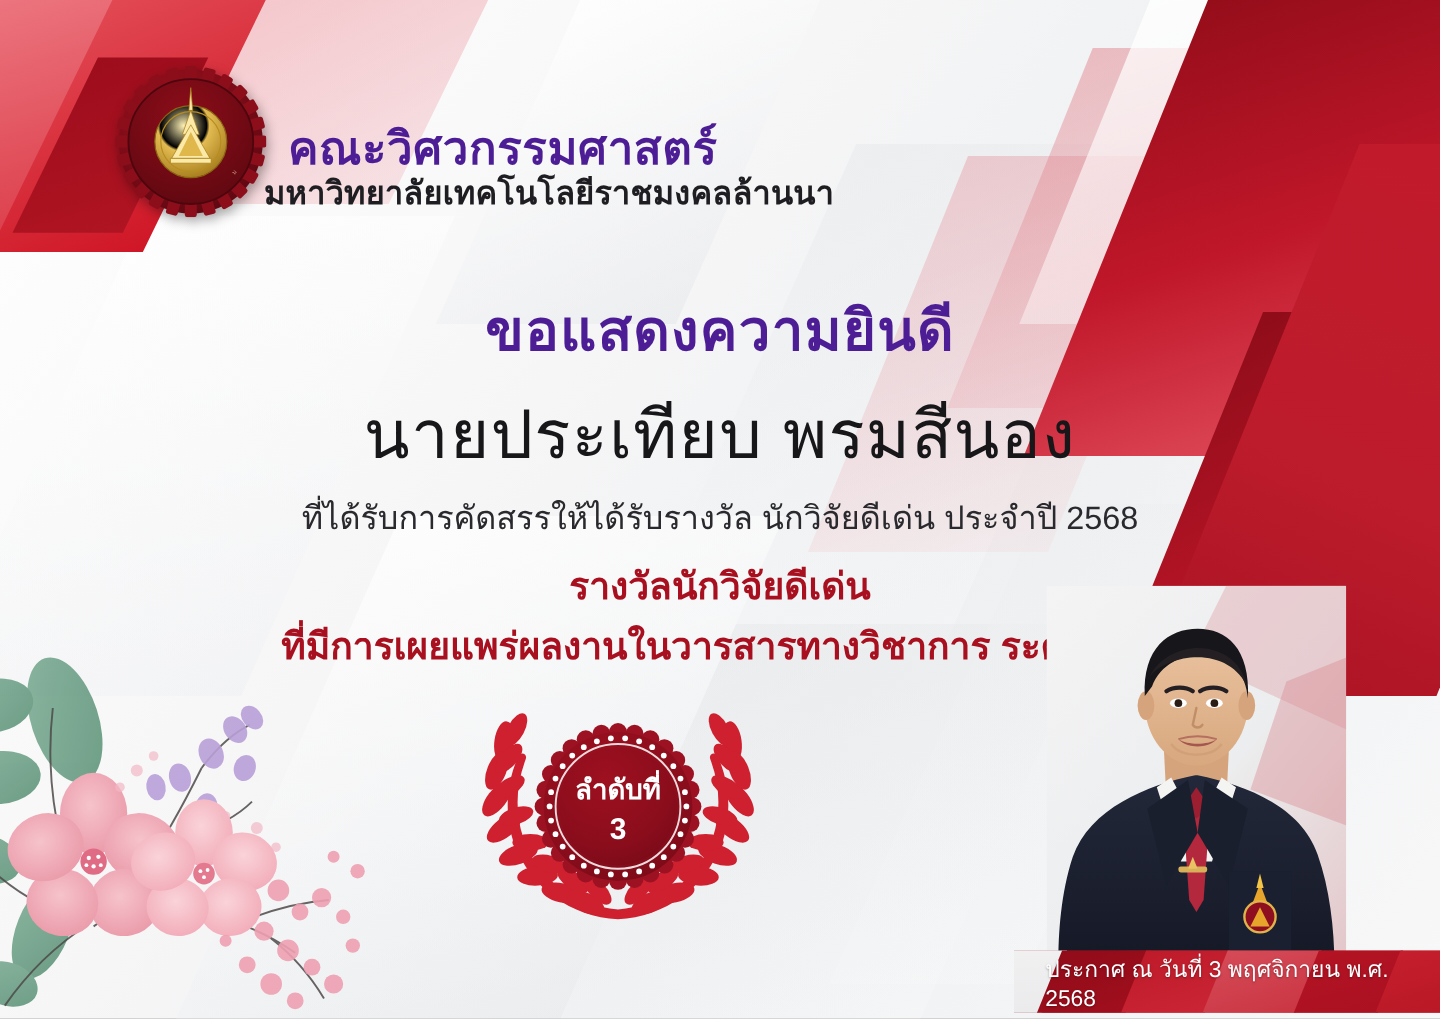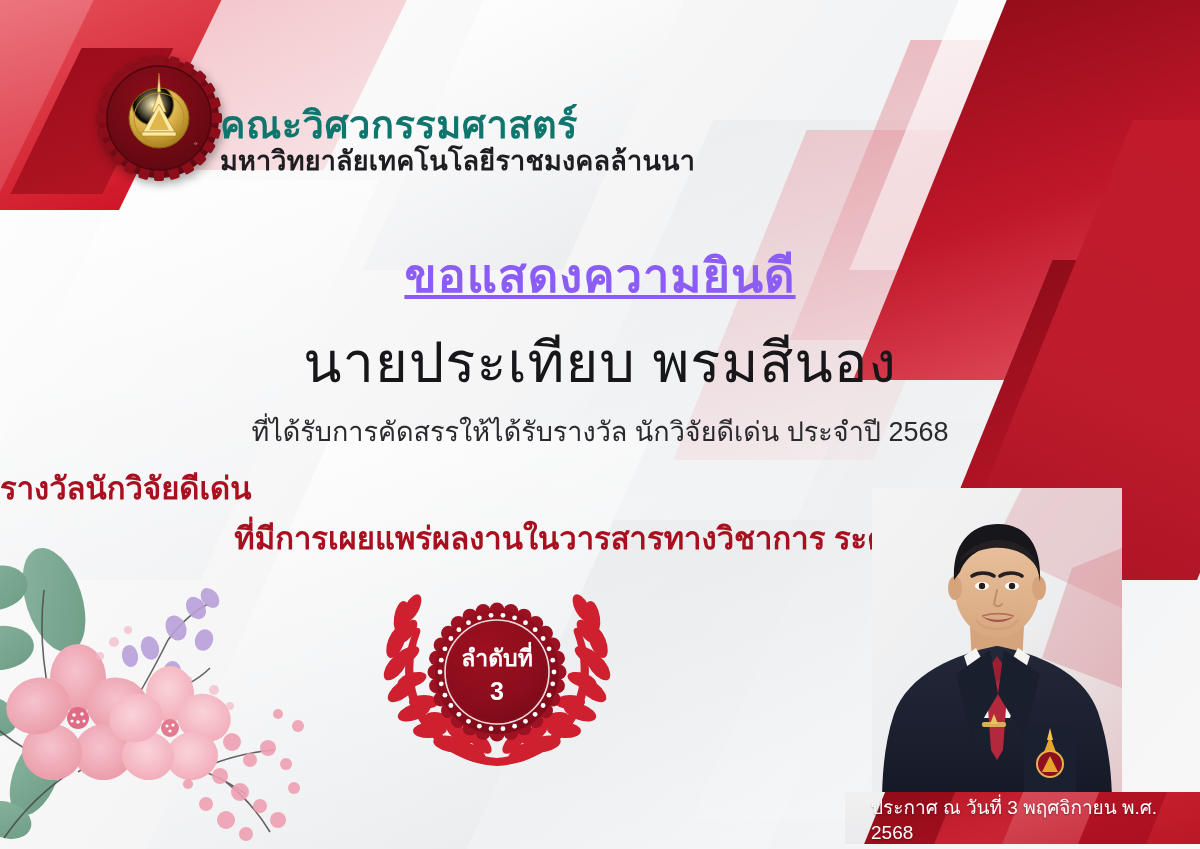--- a/index.html
+++ b/index.html
@@ -73,37 +73,37 @@
   .mid-facet-6{left:780px;top:420px;width:160px;height:400px;
     background:linear-gradient(160deg,rgba(236,238,240,.5),rgba(255,255,255,.15));
     transform:skewX(-24deg);}
 
   
   .logo-wrap{position:absolute;left:96px;top:55px;width:126px;height:126px;}
   .logo-wrap svg{display:block;filter:drop-shadow(2px 4px 5px rgba(0,0,0,.35));}
 
   
   .header-text{position:absolute;left:220px;top:106px;}
-  .hdr-1{font-size:38px;font-weight:bold;color:#0f766e;line-height:1.05;letter-spacing:.5px;}
+  .hdr-1{font-size:38px;font-weight:bold;color:#4c1d95;line-height:1.05;letter-spacing:.5px;margin-left:20px;}
   .hdr-2{font-size:27px;font-weight:bold;color:#1e1e22;line-height:1.15;letter-spacing:.2px;}
 
   
   .congrats{position:absolute;left:0;right:0;top:238px;text-align:center;
-    font-size:47px;font-weight:bold;color:#8b5cf6;letter-spacing:1px;text-decoration:underline;}
+    font-size:47px;font-weight:bold;color:#4c1d95;letter-spacing:1px;}
   .name{position:absolute;left:0;right:0;top:318px;text-align:center;
     font-size:56px;font-weight:normal;color:#17171a;letter-spacing:1px;}
   .subtitle{position:absolute;left:0;right:0;top:410px;text-align:center;
     font-size:27px;color:#2a2a2e;font-weight:400;}
-  .award-1{position:absolute;left:0;right:0;top:463px;text-align:left;
+  .award-1{position:absolute;left:0;right:0;top:463px;text-align:center;
     font-size:31px;font-weight:bold;color:#a8101f;}
   .award-2{position:absolute;left:0;right:0;top:513px;text-align:center;
     font-size:31px;font-weight:bold;color:#a8101f;}
 
   
-  .badge{position:absolute;left:380px;top:570px;width:234px;height:205px;}
+  .badge{position:absolute;left:398px;top:570px;width:234px;height:205px;}
   .badge svg{display:block;}
   .badge-label{position:absolute;left:0;right:0;top:70px;text-align:center;
     color:#fff;font-size:23px;font-weight:bold;}
   .badge-rank{position:absolute;left:0;right:0;top:107px;text-align:center;
     color:#fff;font-size:25px;font-weight:bold;}
 
   
   .portrait{position:absolute;left:872px;top:488px;width:250px;height:315px;overflow:hidden;}
   .portrait svg{display:block;}
 

